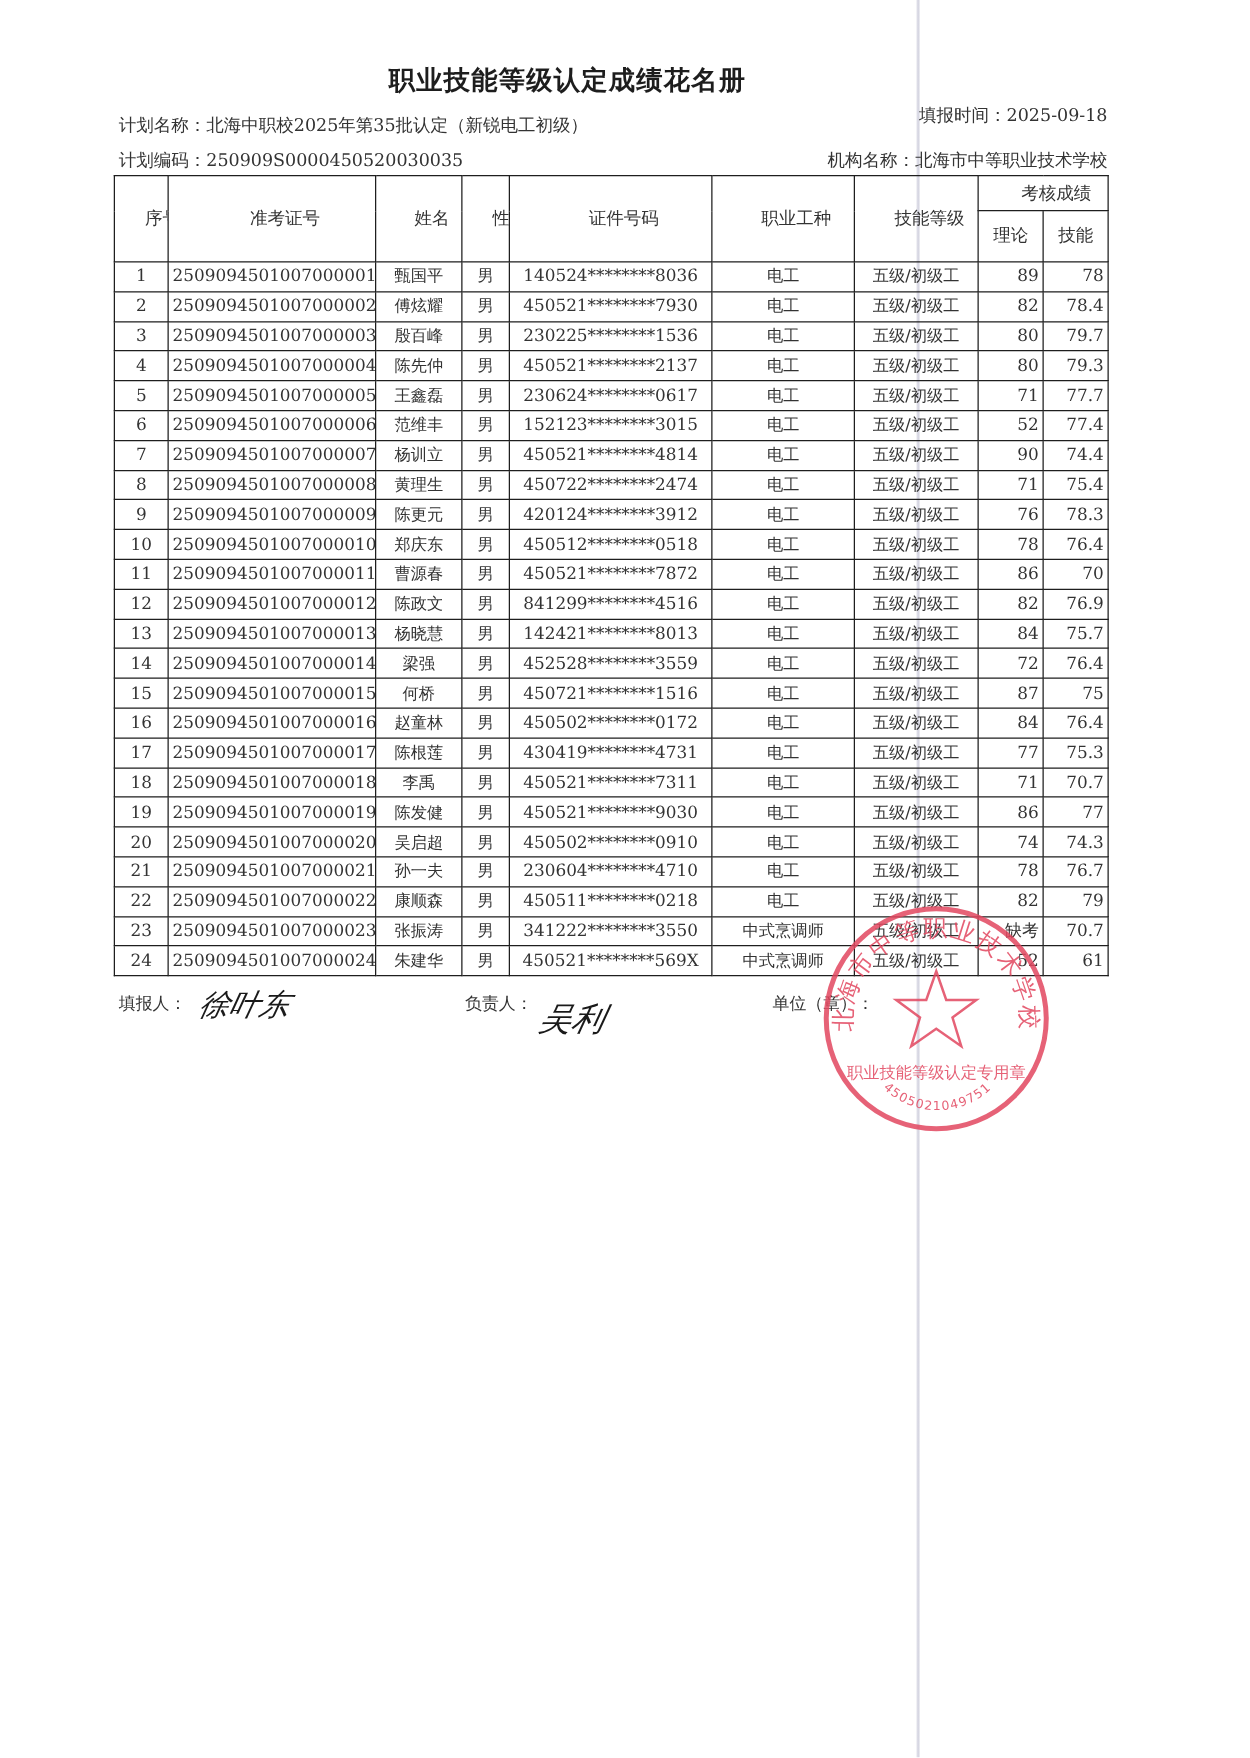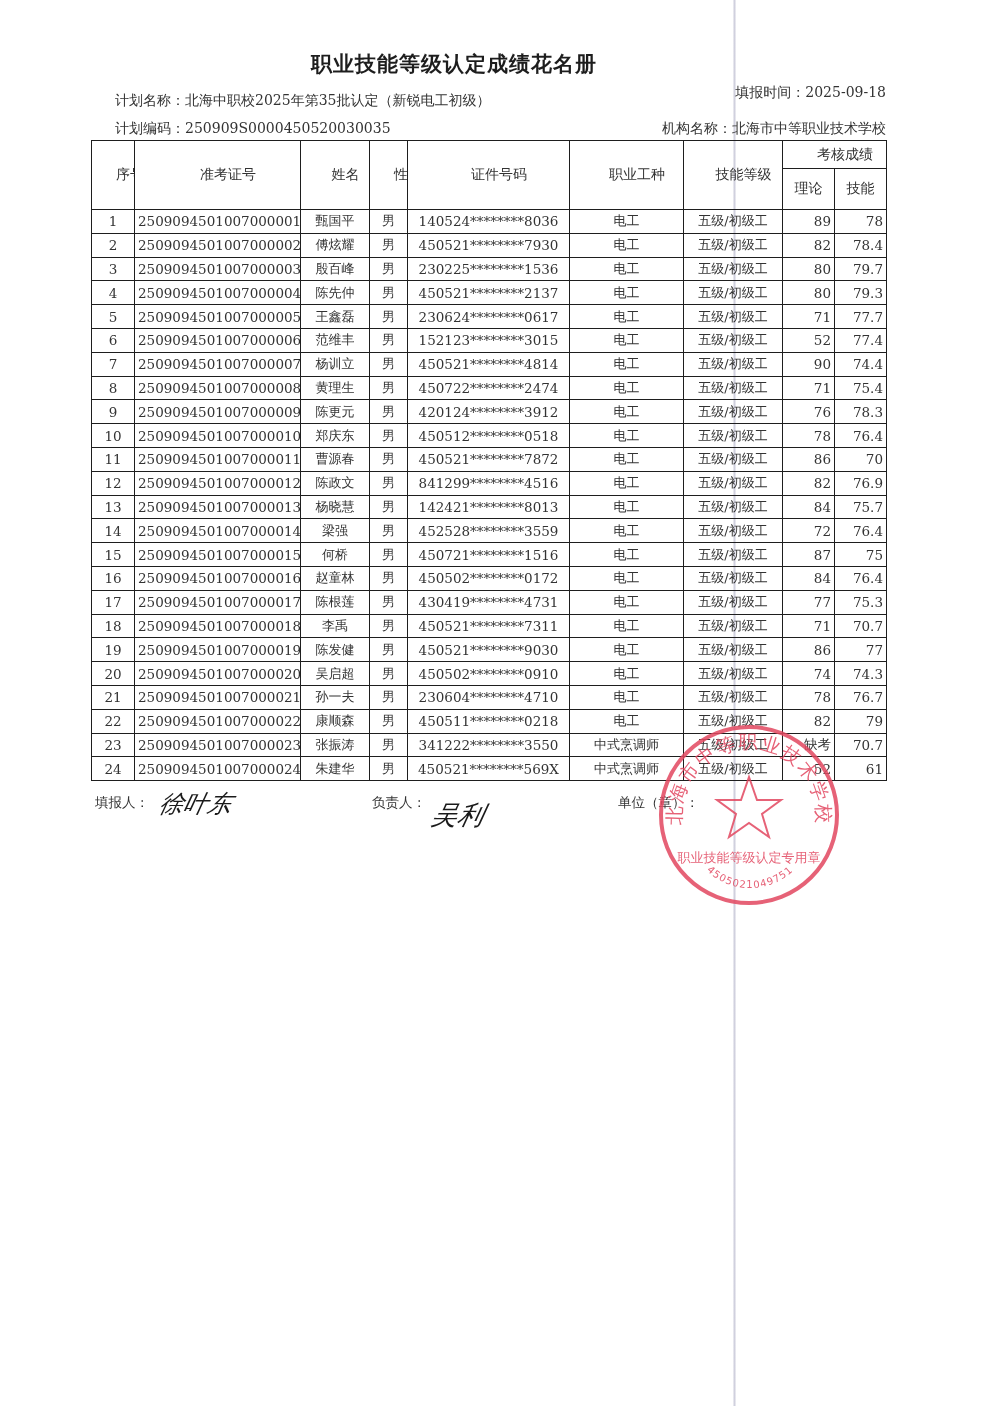--- a/index.html
+++ b/index.html
@@ -9,21 +9,21 @@
   }
   .scan-line {
     position: absolute; left: 733px; top: 0; width: 3px; height: 1406px;
     background: linear-gradient(to right, rgba(200,200,215,0.25), rgba(170,170,195,0.55), rgba(200,200,215,0.25));
   }
   .title {
     position: absolute; left: 0; width: 908px; top: 50px; text-align: center;
     font-size: 21px; font-weight: bold; letter-spacing: 1px; color: #1d1d1d;
     font-family: "DejaVu Sans", "Liberation Sans", sans-serif;
   }
-  .meta { position: absolute; font-size: 14px; color: #333; white-space: nowrap; margin-left: 20px; }
+  .meta { position: absolute; font-size: 14px; color: #333; white-space: nowrap; }
   .meta .lbl { font-family: "DejaVu Sans", "Liberation Sans", sans-serif; }
   table.roster {
     position: absolute; left: 91px; top: 140px; width: 795px;
     border-collapse: collapse; table-layout: fixed; font-size: 13.5px;
   }
   table.roster th, table.roster td {
     border: 1.3px solid #1e1e1e; padding: 0 3px; white-space: nowrap; overflow: hidden;
   }
   table.roster th {
     font-weight: normal; font-size: 14px; color: #333;

